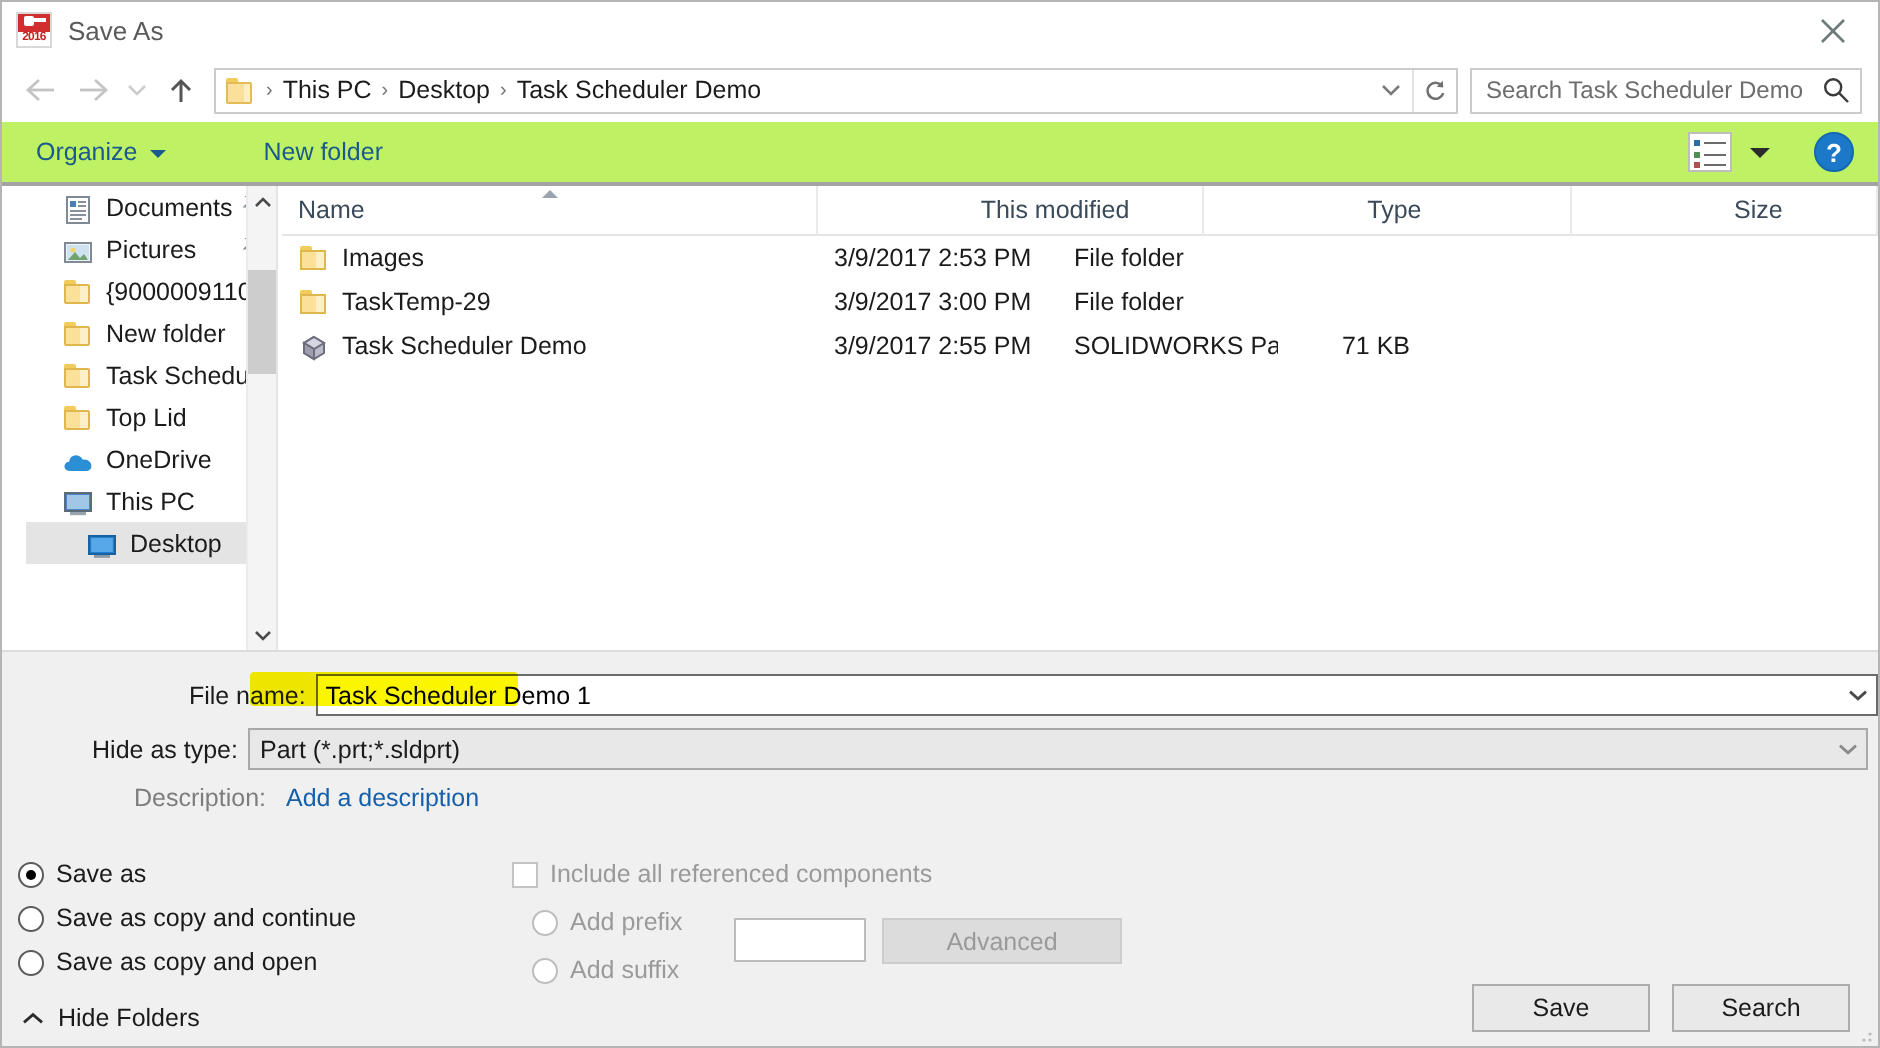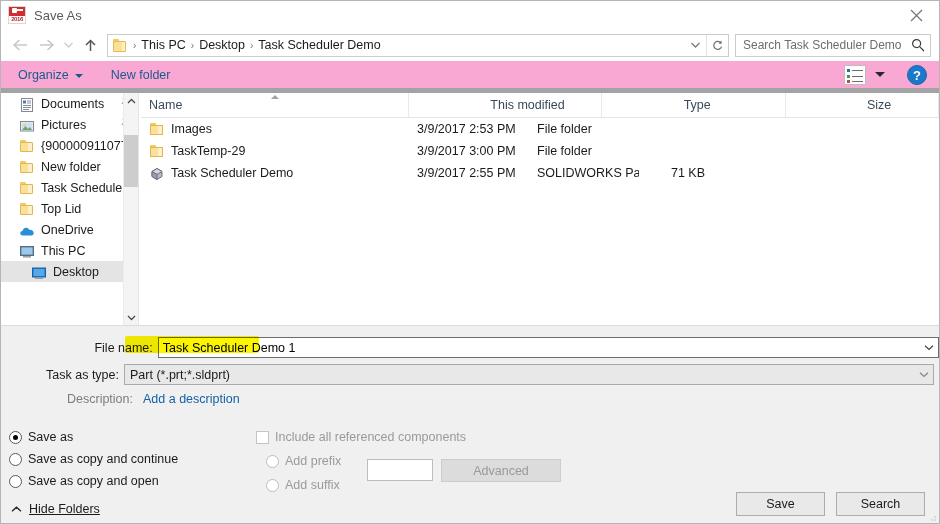--- a/index.html
+++ b/index.html
@@ -112,22 +112,22 @@
     flex: 1; border: none; outline: none; background: transparent;
     font-family: "Liberation Sans", sans-serif; font-size: 12px;
     color: #1b1b1b; padding-left: 7px; height: 100%;
   }
   .searchbox input::placeholder { color: #6d6d6d; opacity: 1; }
   .search-ico { width: 24px; display: flex; align-items: center; justify-content: center; flex: none; }
 
   
   .toolbar {
     position: absolute; left: 0; top: 60px; width: 938px; height: 32px;
-    background: #f9a8d4; border-bottom: 5px solid #a3a3a3;
-    display: flex; align-items: center;
+    background: #bef264; border-bottom: 2px solid #a3a3a3;
+    display: flex; align-items: center; gap: 21px;
   }
   .tb-item {
     font-size: 12.5px; color: #1b5a8c; padding: 3px 8px; cursor: default;
     display: flex; align-items: center; gap: 6px;
   }
   .tb-item.organize { margin-left: 9px; }
   .tb-item.newfolder { margin-left: 12px; }
   .tb-caret {
     width: 0; height: 0; border-left: 4px solid transparent;
     border-right: 4px solid transparent; border-top: 4px solid #1b5a8c;
@@ -156,21 +156,21 @@
 
   
   .body-area {
     position: absolute; left: 0; top: 92px; width: 938px; height: 232px;
     display: flex; background: #ffffff;
   }
 
   
   .sidebar {
     width: 137px; flex: none; background: #ffffff;
-    position: relative; overflow: hidden;
+    position: relative; overflow: hidden; padding-left: 12px;
   }
   .nav-item {
     display: flex; align-items: center; height: 21px;
     padding-left: 18px; cursor: default; position: relative;
     font-size: 12.5px; color: #1b1b1b; white-space: nowrap;
   }
   .nav-item.sel { background: #e4e4e4; }
   .nav-item .ico { width: 16px; height: 16px; flex: none; margin-right: 6px; position: relative; }
   .nav-item .lbl { overflow: hidden; }
   .nav-item .pin { position: absolute; right: 8px; top: 4px; }
@@ -286,21 +286,21 @@
     border: 1px solid #adadad; background: #e1e1e1;
     font-family: "Liberation Sans", sans-serif; font-size: 12.5px;
     color: #1b1b1b; text-align: center; cursor: default;
     display: flex; align-items: center; justify-content: center;
   }
   .btn.disabled { color: #9a9a9a; background: #dcdcdc; border-color: #cccccc; }
   .btn.plain { background: #e9e9e9; border: 1px solid #adadad; }
 
   .hidefolders {
     position: absolute; display: flex; align-items: center; gap: 7px; cursor: default;
-    font-size: 12.5px; color: #1b1b1b; text-decoration: underline;
+    font-size: 12.5px; color: #1b1b1b;
   }
 
   .hl-marker {
     position: absolute; background: #fbf500;
     pointer-events: none; z-index: 5;
     mix-blend-mode: multiply;
   }
   .resize-grip { position: absolute; right: 2px; bottom: 2px; width: 10px; height: 10px; }
 </style>
 </head>
@@ -587,21 +587,21 @@
         <input type="text" value="Task Scheduler Demo 1" style="">
         <div class="dropcaret">
           <svg width="10" height="7" viewBox="0 0 10 7">
               <path d="M1 1.8 L5 5.4 L9 1.8" fill="none" stroke="#4a4a4a" stroke-width="1.4"></path>
             </svg>
         </div>
       </div>
     </div>
 
     <div class="frow" style="left:0; top:38px; width:938px;">
-      <div class="flabel" style="width:118px;">Task as type:</div>
+      <div class="flabel" style="width:118px;">Hide as type:</div>
       <div class="tfield gray" style="width:810px; margin-left:5px;">
         <div class="val" style="flex:1;">Part (*.prt;*.sldprt)</div>
         <div class="dropcaret">
           <svg width="10" height="7" viewBox="0 0 10 7">
               <path d="M1 1.8 L5 5.4 L9 1.8" fill="none" stroke="#8a8a8a" stroke-width="1.4"></path>
             </svg>
         </div>
       </div>
     </div>
 

